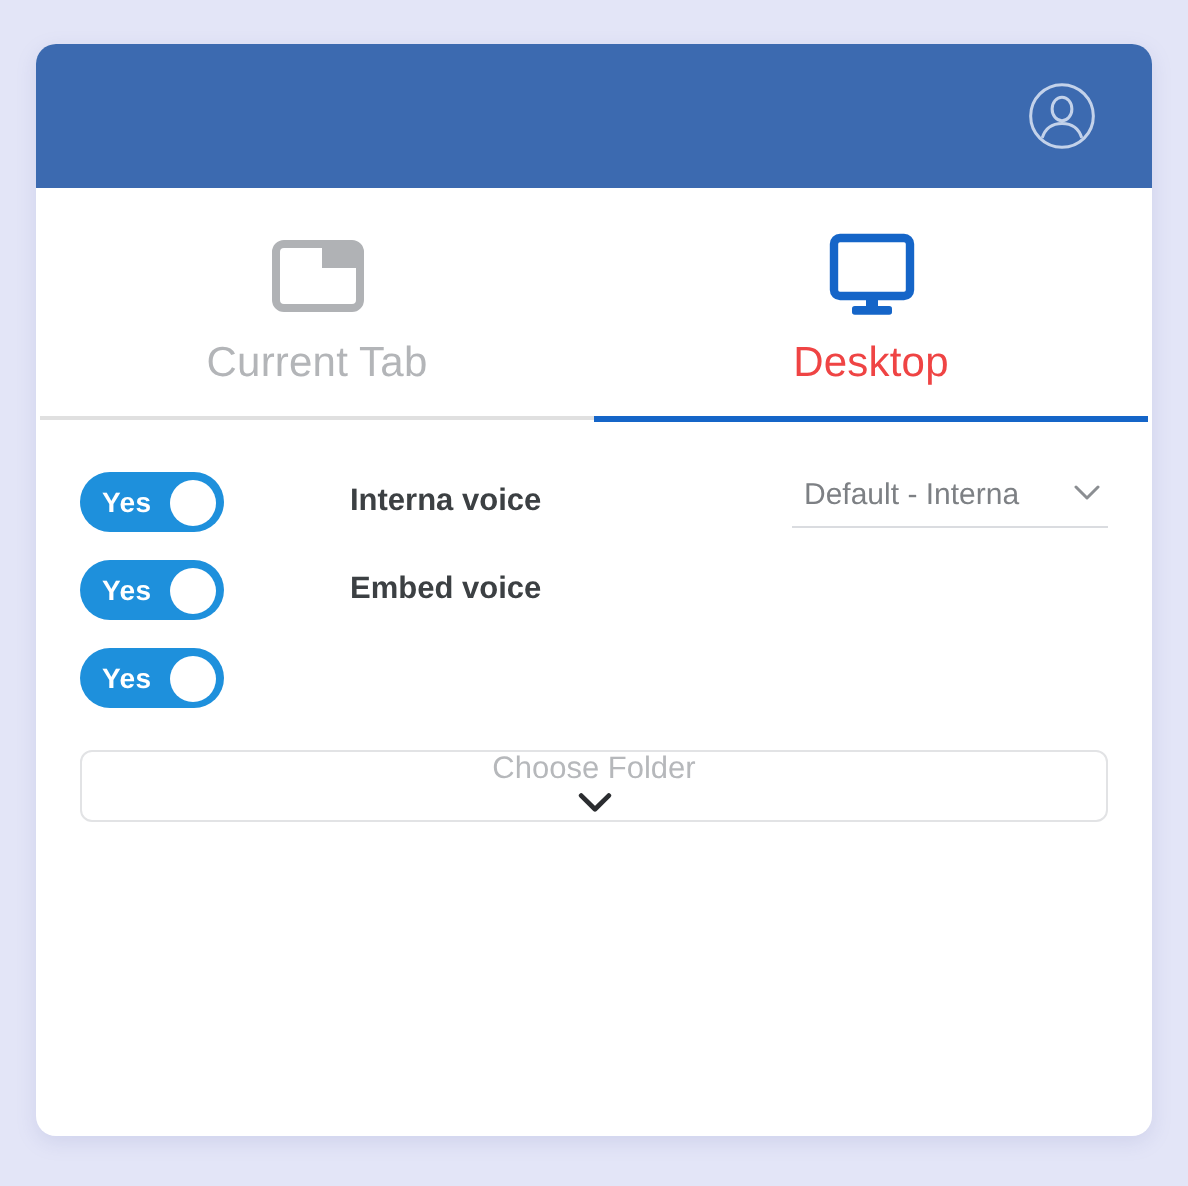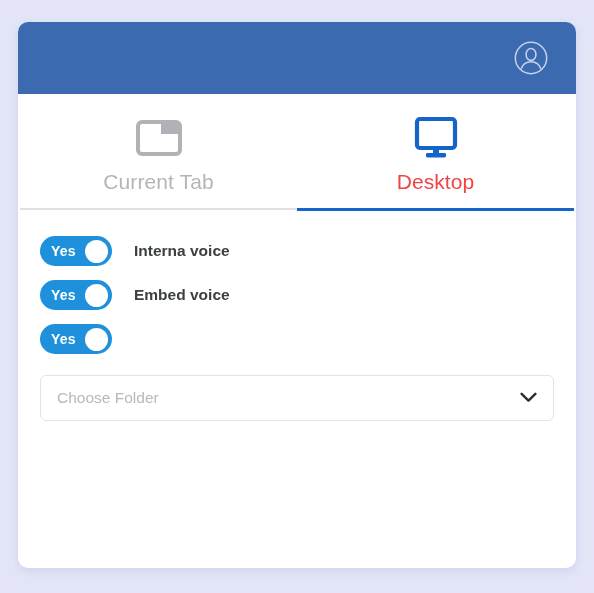--- a/index.html
+++ b/index.html
@@ -61,20 +61,21 @@
   .tab.inactive .tab-label { color: #b3b5b8; }
   .tab.active .tab-label { color: #ef4444; }
   .tab-underline { width: 100%; height: 2px; background: #e0e0e0; }
   .tab.active .tab-underline { height: 3px; background: #1565c8; }
   
   .rows { padding: 18px 22px 0 22px; flex: 0 0 auto; }
   .row {
     display: flex;
     align-items: center;
     height: 44px;
+    gap: 41px;
   }
   .toggle {
     width: 72px; height: 30px;
     border-radius: 15px;
     background: #1e90dc;
     display: flex;
     align-items: center;
     justify-content: space-between;
     padding: 0 4px 0 0;
     flex: 0 0 auto;
@@ -117,29 +118,30 @@
     font-size: 15px;
     color: #7d8084;
     white-space: nowrap;
     overflow: hidden;
     max-width: 122px;
   }
   .chev-sm { flex: 0 0 auto; }
   
   .fields { padding: 14px 22px 0 22px; }
   .field {
-    height: 46px;
+    height: 36px;
     border: 1px solid #e2e3e5;
     border-radius: 6px;
     display: flex;
     align-items: center;
     padding: 0 16px;
     margin-bottom: 13px;
     background: #fff;
     cursor: text;
+    flex-direction: column;
   }
   .field.selectish { cursor: pointer; justify-content: space-between; }
   .field .ph {
     font-size: 15.5px;
     color: #b6b8bb;
   }
   
   .btn-wrap { display: flex; justify-content: center; padding-top: 14px; }
   .record-btn {
     width: 180px; height: 52px;
@@ -198,20 +200,28 @@
     </div>
 
     <div class="rows">
 
       <div class="row">
         <div class="toggle">
           <span class="toggle-text">Yes</span>
           <span class="toggle-knob"></span>
         </div>
         <span class="row-label">Interna voice</span>
+        <div class="row-select">
+          <span class="sel-text">Default - Interna</span>
+          <span class="chev-sm">
+            <svg width="13" height="9" viewBox="0 0 13 9">
+              <path d="M1 1.5 6.5 7 12 1.5" fill="none" stroke="#8b8e92" stroke-width="1.5" stroke-linecap="round" stroke-linejoin="round"></path>
+            </svg>
+          </span>
+        </div>
       </div>
 
       <div class="row">
         <div class="toggle">
           <span class="toggle-text">Yes</span>
           <span class="toggle-knob"></span>
         </div>
         <span class="row-label">Embed voice</span>
       </div>
 

